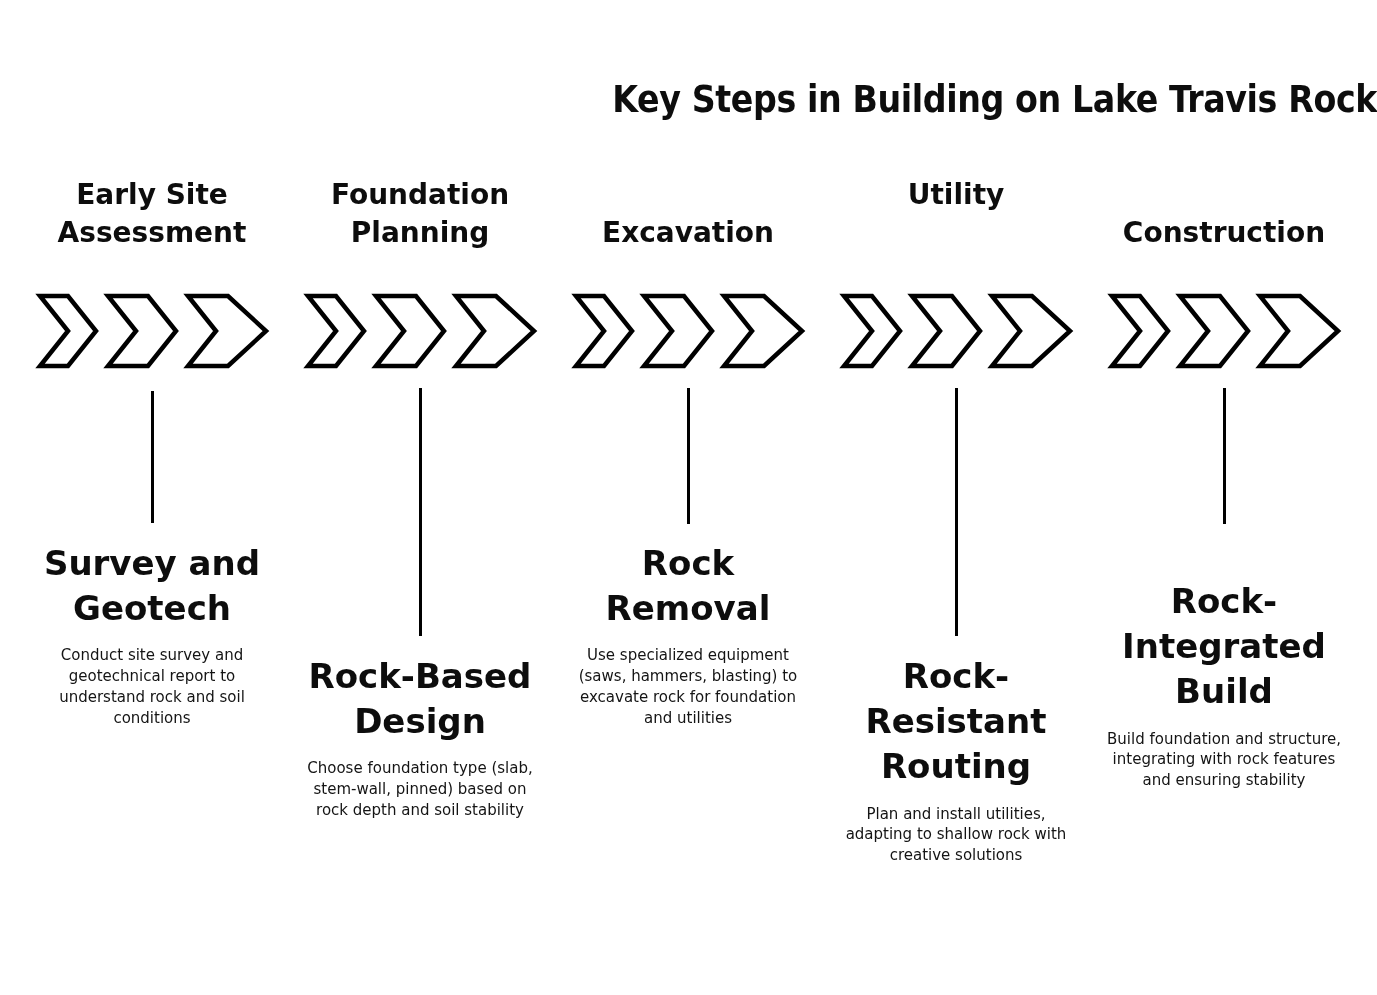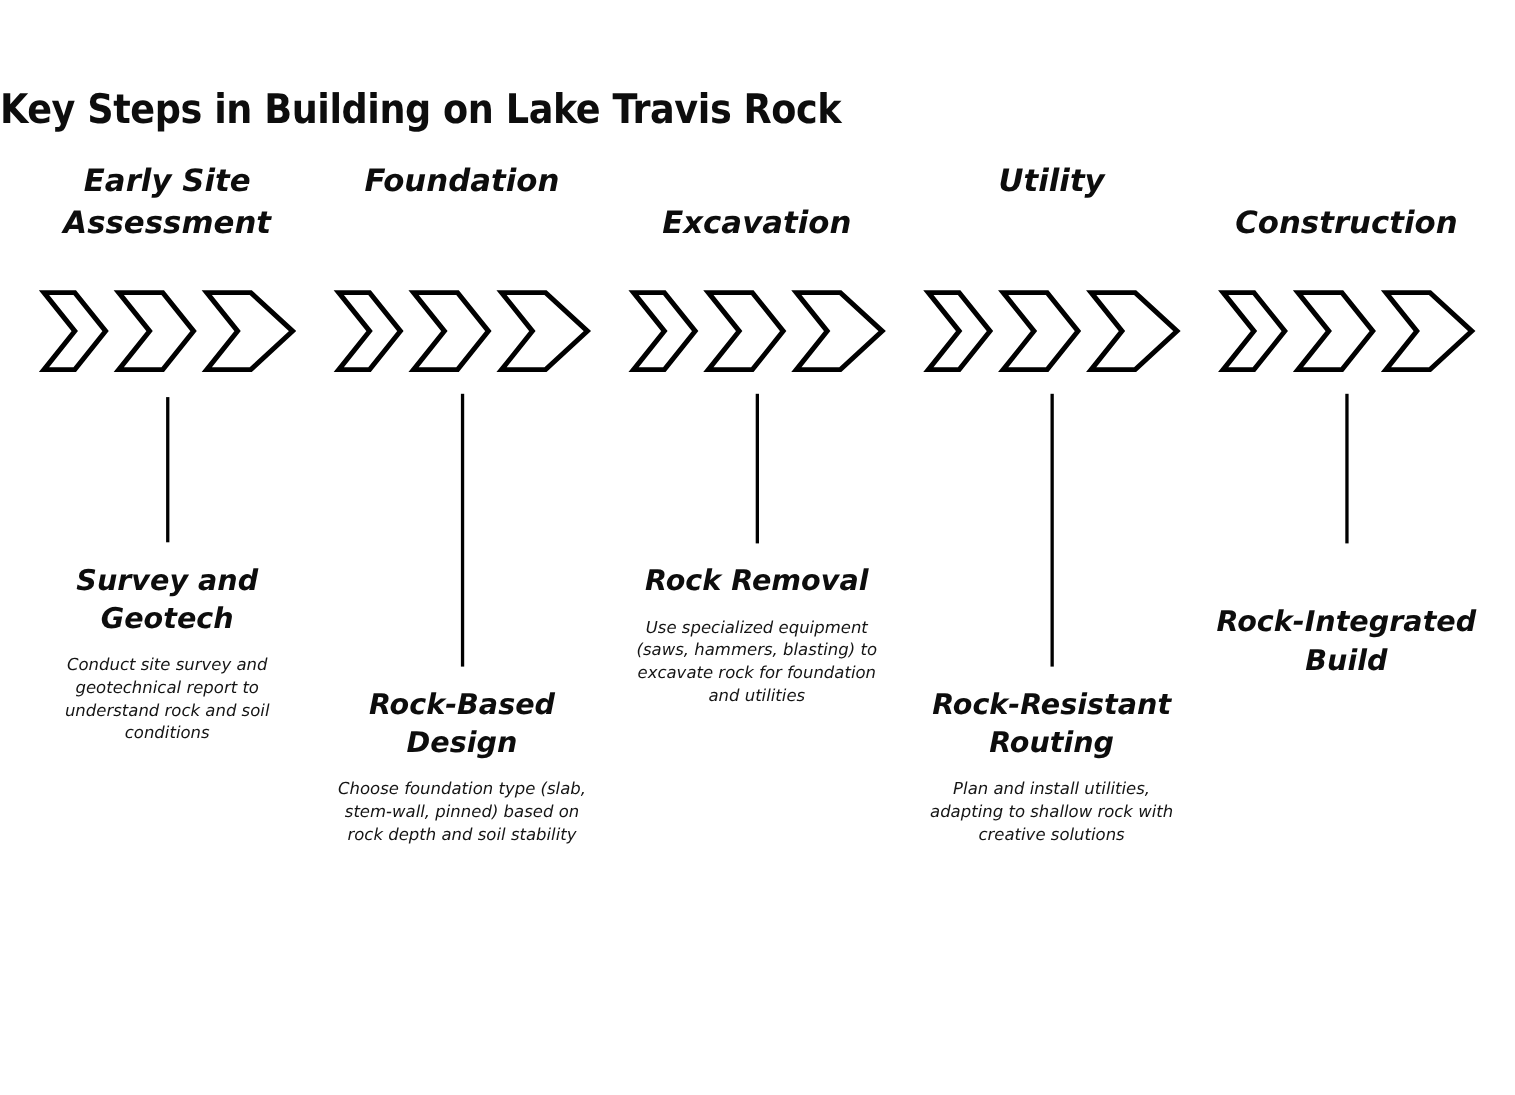--- a/index.html
+++ b/index.html
@@ -15,33 +15,32 @@
     font-family: "DejaVu Sans", sans-serif;
     color: #111111;
     overflow: hidden;
   }
 
   #title {
     position: absolute;
     top: 78px;
     left: 0;
     width: 1377px;
-    text-align: left;
+    text-align: right;
     font-size: 37px;
     font-weight: 700;
     letter-spacing: -0.4px;
     color: #0d0d0d;
     font-stretch: condensed;
   }
 
   .col {
     position: absolute;
-    top: 146px;
+    top: 176px;
     width: 244px;
-    font-style: italic;
   }
 
   .col-header {
     font-size: 28px;
     font-weight: 700;
     line-height: 1.35;
     text-align: center;
     color: #0d0d0d;
   }
 
@@ -60,21 +59,21 @@
     background: #000000;
   }
 
   .body-block {
     position: absolute;
     width: 244px;
     left: 0;
     text-align: center;
   }
   .body-title {
-    font-size: 26px;
+    font-size: 34px;
     font-weight: 700;
     line-height: 1.33;
     color: #0d0d0d;
     margin: 0 0 14px 0;
   }
   .body-text {
     font-size: 15px;
     font-weight: 400;
     line-height: 1.38;
     color: #141414;
@@ -105,20 +104,21 @@
     <div class="connector" style="left:121px; top:215px; height:132px;"></div>
     <div class="body-block" style="top:365px;">
       <p class="body-title">Survey and Geotech</p>
       <p class="body-text">Conduct site survey and geotechnical report to understand rock and soil conditions</p>
     </div>
   </div>
 
   <div class="col" style="left:298px;">
     <div class="col-header">
       <div>Foundation</div>
+      <div>Planning</div>
     </div>
     <div class="chev-wrap">
       <svg class="chev-svg" width="244" height="90" viewBox="0 0 244 90">
         <g fill="none" stroke="#000" stroke-width="4.5" stroke-linejoin="miter">
           <path d="M10 10 L38 10 L66 45 L38 80 L10 80 L38 45 Z"></path>
           <path d="M78 10 L118 10 L146 45 L118 80 L78 80 L106 45 Z"></path>
           <path d="M158 10 L198 10 L236 45 L198 80 L158 80 L186 45 Z"></path>
         </g>
       </svg>
     </div>
@@ -178,16 +178,17 @@
         <g fill="none" stroke="#000" stroke-width="4.5" stroke-linejoin="miter">
           <path d="M10 10 L38 10 L66 45 L38 80 L10 80 L38 45 Z"></path>
           <path d="M78 10 L118 10 L146 45 L118 80 L78 80 L106 45 Z"></path>
           <path d="M158 10 L198 10 L236 45 L198 80 L158 80 L186 45 Z"></path>
         </g>
       </svg>
     </div>
     <div class="connector" style="left:121px; top:212px; height:136px;"></div>
     <div class="body-block" style="top:365px;margin-top:38px;">
       <p class="body-title">Rock-Integrated Build</p>
+      <p class="body-text">Build foundation and structure, integrating with rock features and ensuring stability</p>
     </div>
   </div>
 
 </div>
 
 </body></html>

